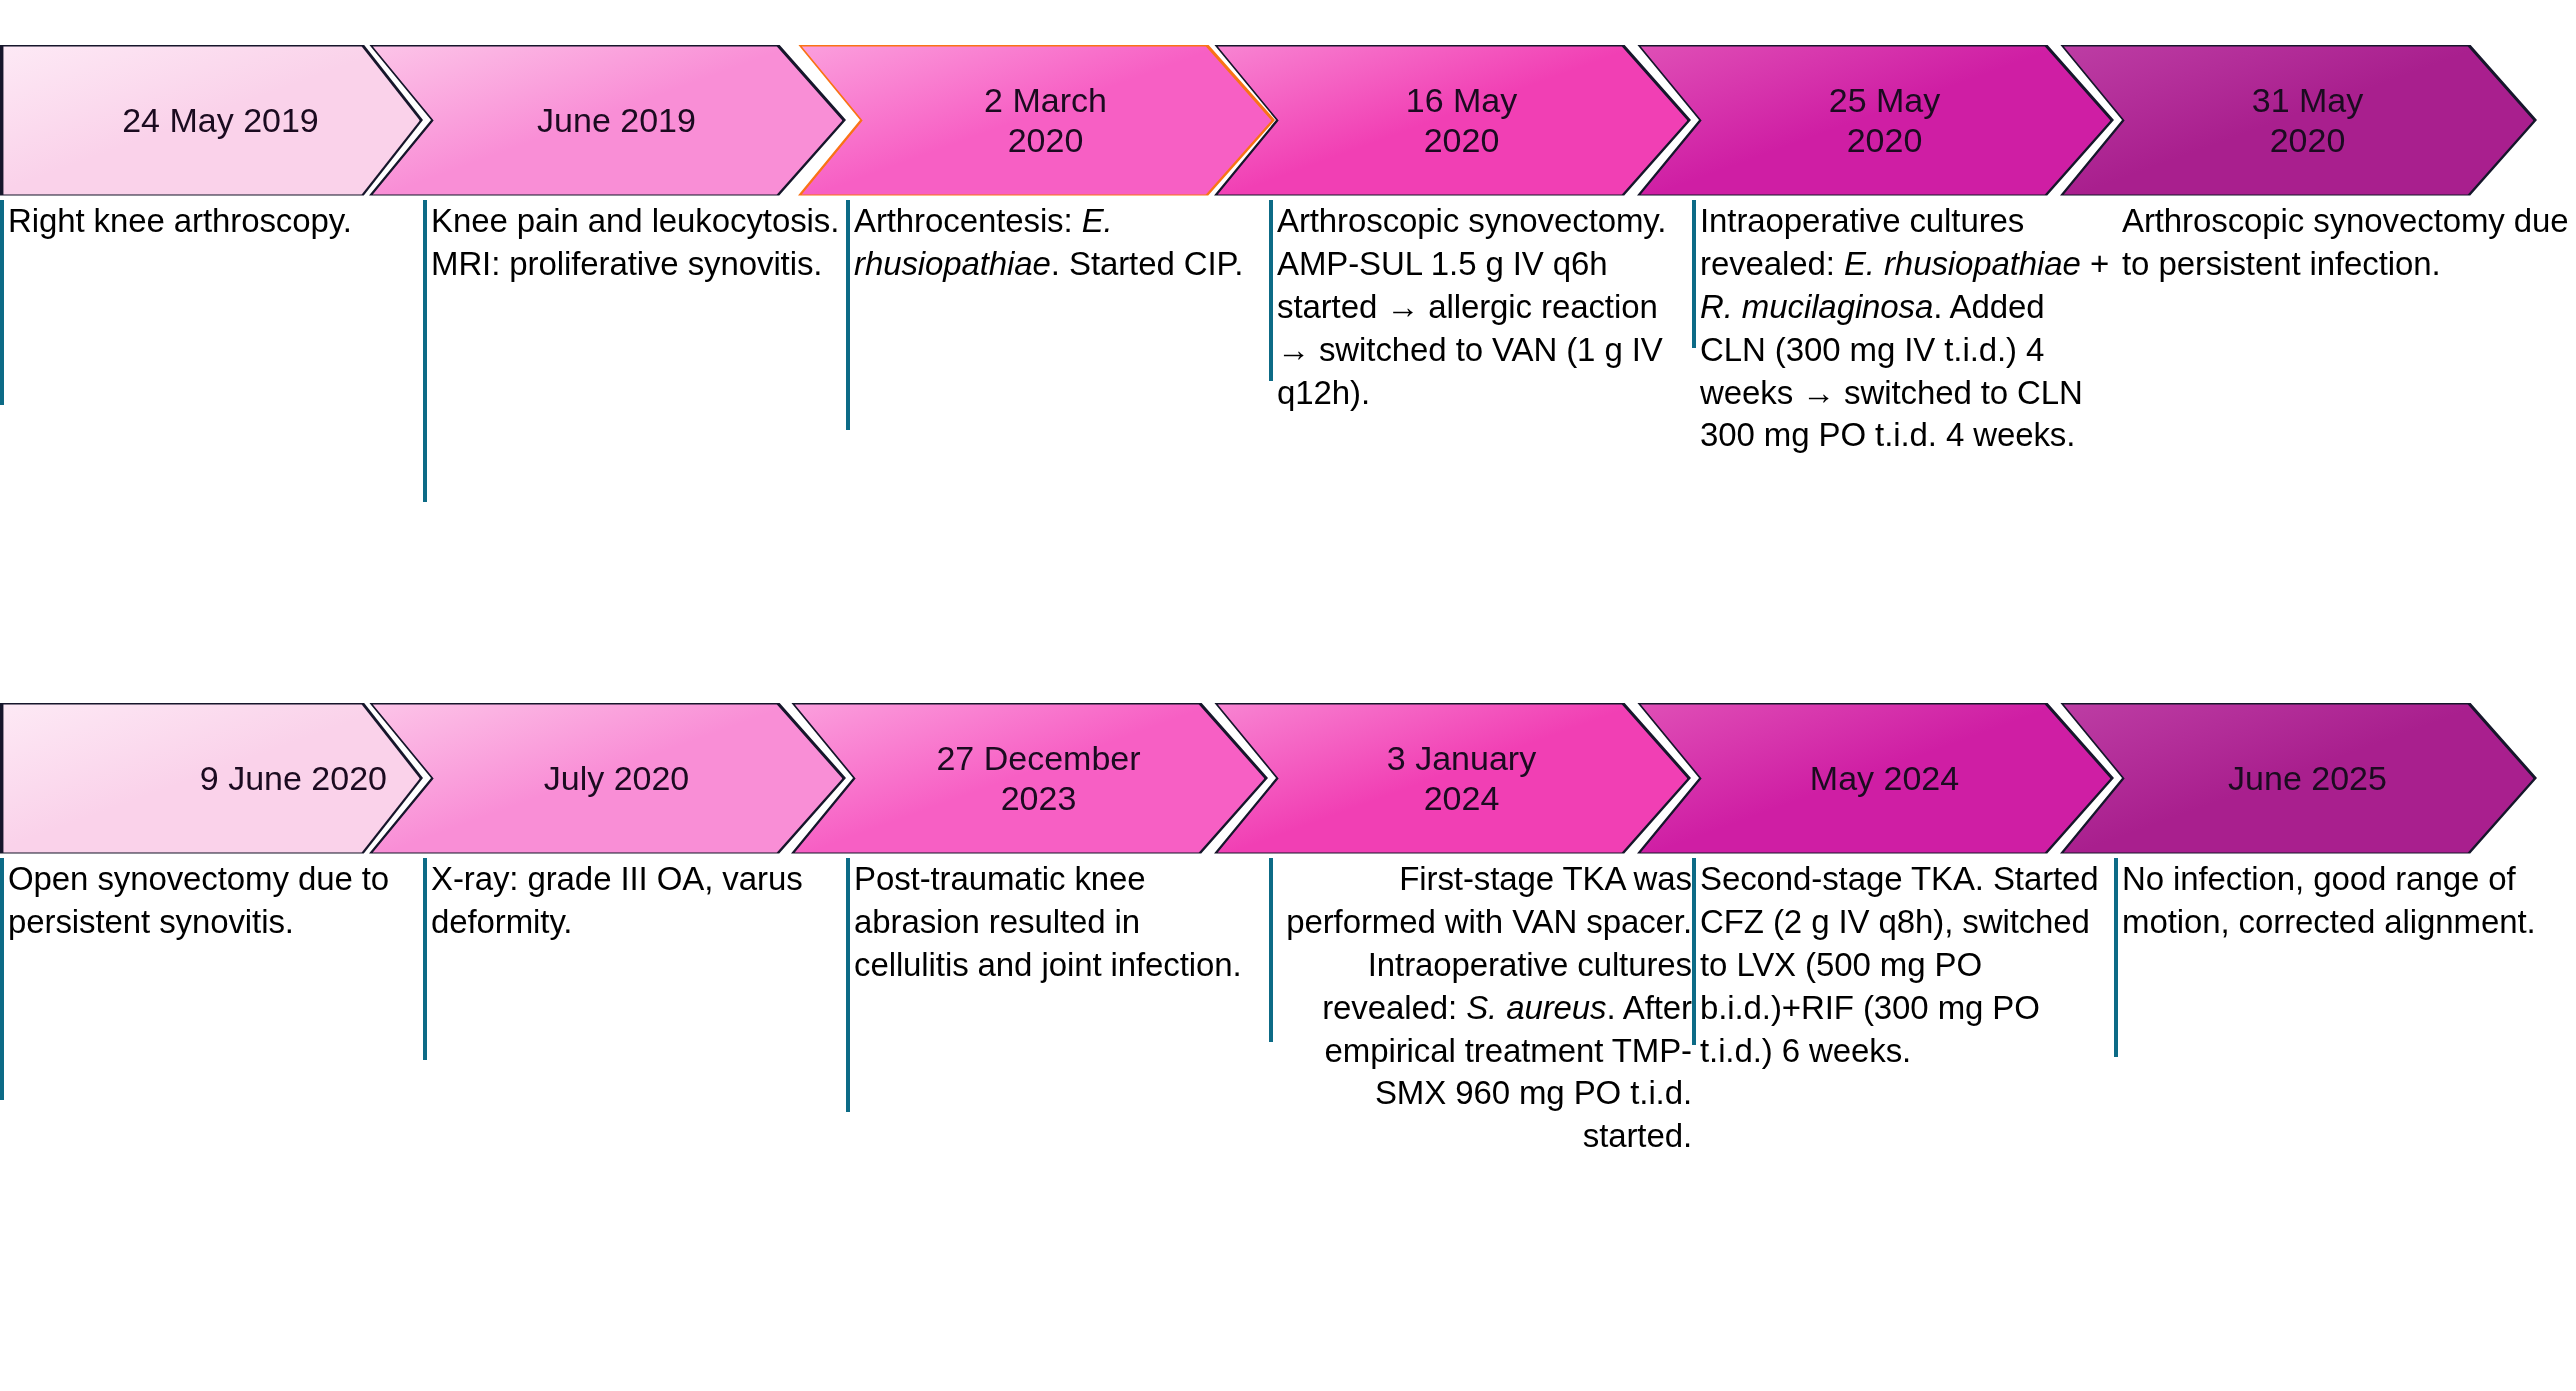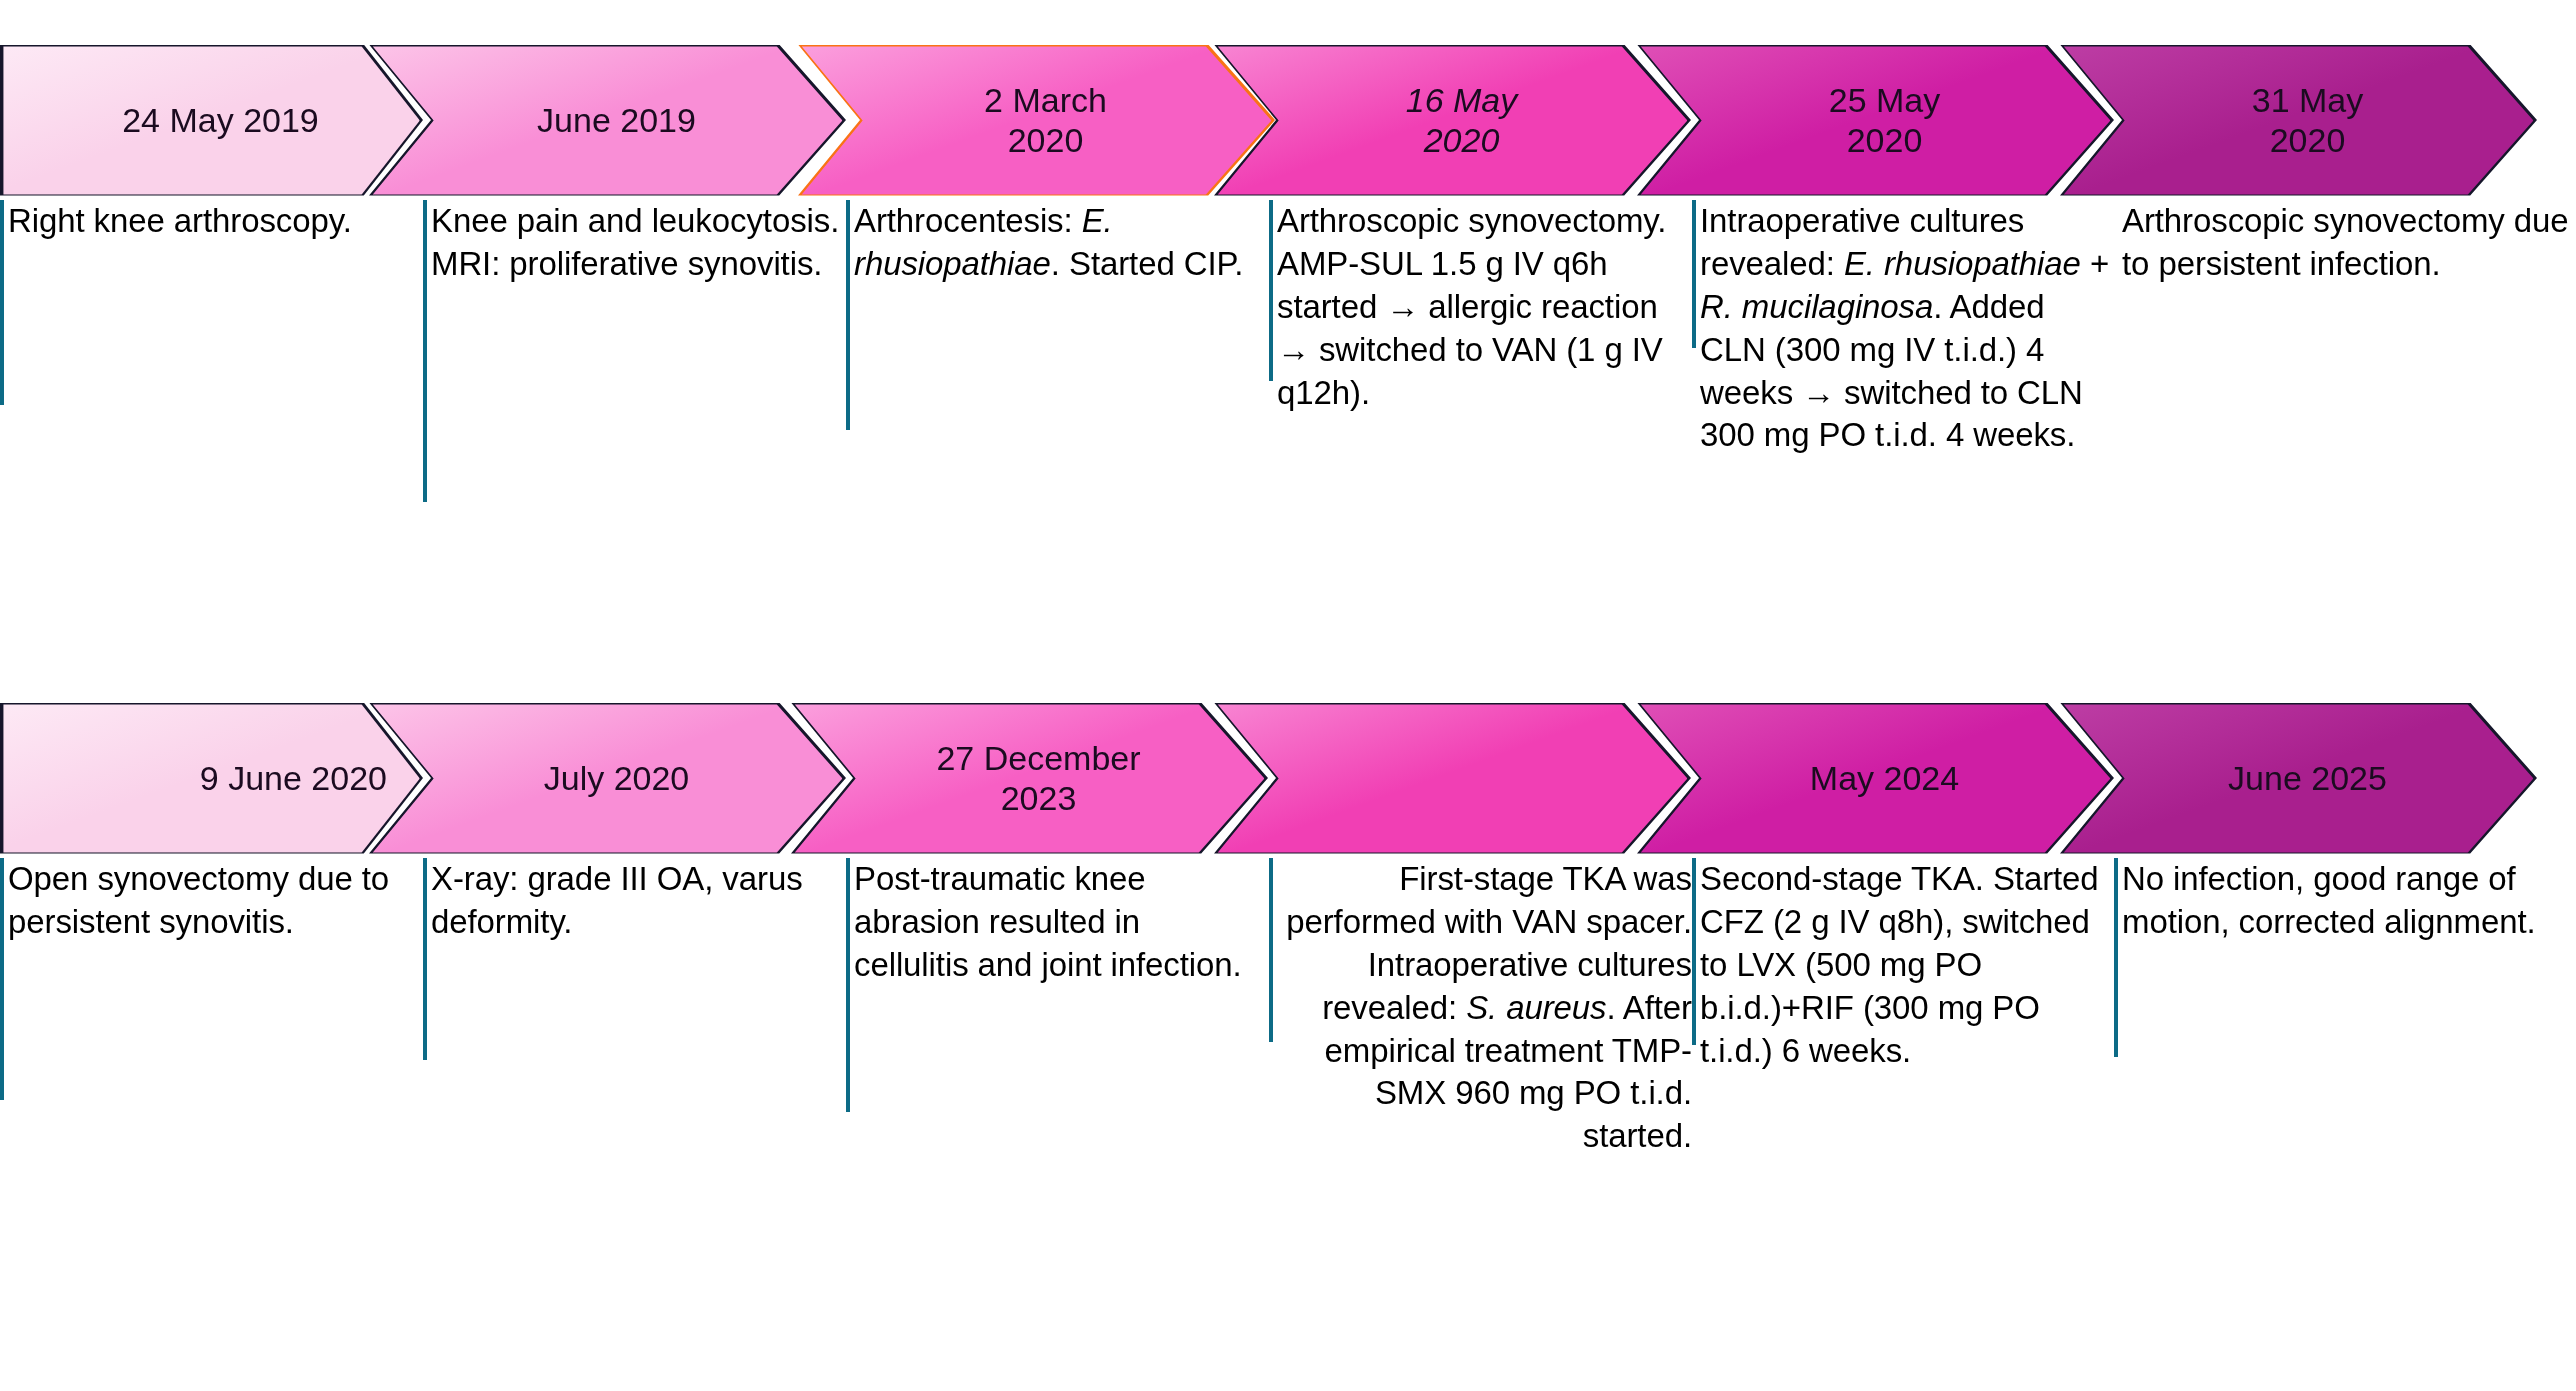--- a/index.html
+++ b/index.html
@@ -75,21 +75,21 @@
         </div>
         <div class="chev" style="left: 369px; width: 477px; background: rgb(22, 22, 43);">
           <div class="chev-inner" style="background: linear-gradient(160deg, rgb(252, 196, 232) 0%, rgb(249, 142, 214) 48%, rgb(249, 142, 214) 100%); transform: scale(0.985);"></div>
           <div class="chev-label">June 2019</div>
         </div>
         <div class="chev" style="left: 798px; width: 477px; background: #f97316;">
           <div class="chev-inner" style="background: linear-gradient(160deg, rgb(251, 159, 221) 0%, rgb(247, 95, 196) 48%, rgb(247, 95, 196) 100%); transform: scale(0.985);"></div>
           <div class="chev-label">2 March
 2020</div>
         </div>
-        <div class="chev" style="left: 1214px; width: 477px; background: rgb(22, 22, 43); font-style: italic;">
+        <div class="chev" style="left: 1214px; width: 477px; background: rgb(22, 22, 43);">
           <div class="chev-inner" style="background: linear-gradient(160deg, rgb(248, 132, 210) 0%, rgb(241, 63, 180) 48%, rgb(241, 63, 180) 100%); transform: scale(0.985);"></div>
           <div class="chev-label">16 May
 2020</div>
         </div>
         <div class="chev" style="left: 1637px; width: 477px; background: rgb(22, 22, 43);">
           <div class="chev-inner" style="background: linear-gradient(160deg, rgb(223, 79, 182) 0%, rgb(207, 30, 164) 48%, rgb(207, 30, 164) 100%); transform: scale(0.985);"></div>
           <div class="chev-label">25 May
 2020</div>
         </div>
         <div class="chev" style="left: 2060px; width: 477px; background: rgb(22, 22, 43);">
@@ -135,20 +135,22 @@
           <div class="chev-inner" style="background: linear-gradient(160deg, rgb(252, 196, 232) 0%, rgb(249, 142, 214) 48%, rgb(249, 142, 214) 100%); transform: scale(0.985);"></div>
           <div class="chev-label">July 2020</div>
         </div>
         <div class="chev" style="left: 791px; width: 477px; background: rgb(22, 22, 43);">
           <div class="chev-inner" style="background: linear-gradient(160deg, rgb(251, 159, 221) 0%, rgb(247, 95, 196) 48%, rgb(247, 95, 196) 100%); transform: scale(0.985);"></div>
           <div class="chev-label">27 December
 2023</div>
         </div>
         <div class="chev" style="left: 1214px; width: 477px; background: rgb(22, 22, 43);">
           <div class="chev-inner" style="background: linear-gradient(160deg, rgb(248, 132, 210) 0%, rgb(241, 63, 180) 48%, rgb(241, 63, 180) 100%); transform: scale(0.985);"></div>
+          <div class="chev-label">3 January
+2024</div>
         </div>
         <div class="chev" style="left: 1637px; width: 477px; background: rgb(22, 22, 43);">
           <div class="chev-inner" style="background: linear-gradient(160deg, rgb(223, 79, 182) 0%, rgb(207, 30, 164) 48%, rgb(207, 30, 164) 100%); transform: scale(0.985);"></div>
           <div class="chev-label">May 2024</div>
         </div>
         <div class="chev" style="left: 2060px; width: 477px; background: rgb(22, 22, 43);">
           <div class="chev-inner" style="background: linear-gradient(160deg, rgb(189, 61, 164) 0%, rgb(169, 31, 142) 48%, rgb(169, 31, 142) 100%); transform: scale(0.985);"></div>
           <div class="chev-label">June 2025</div>
         </div>
       </div>

